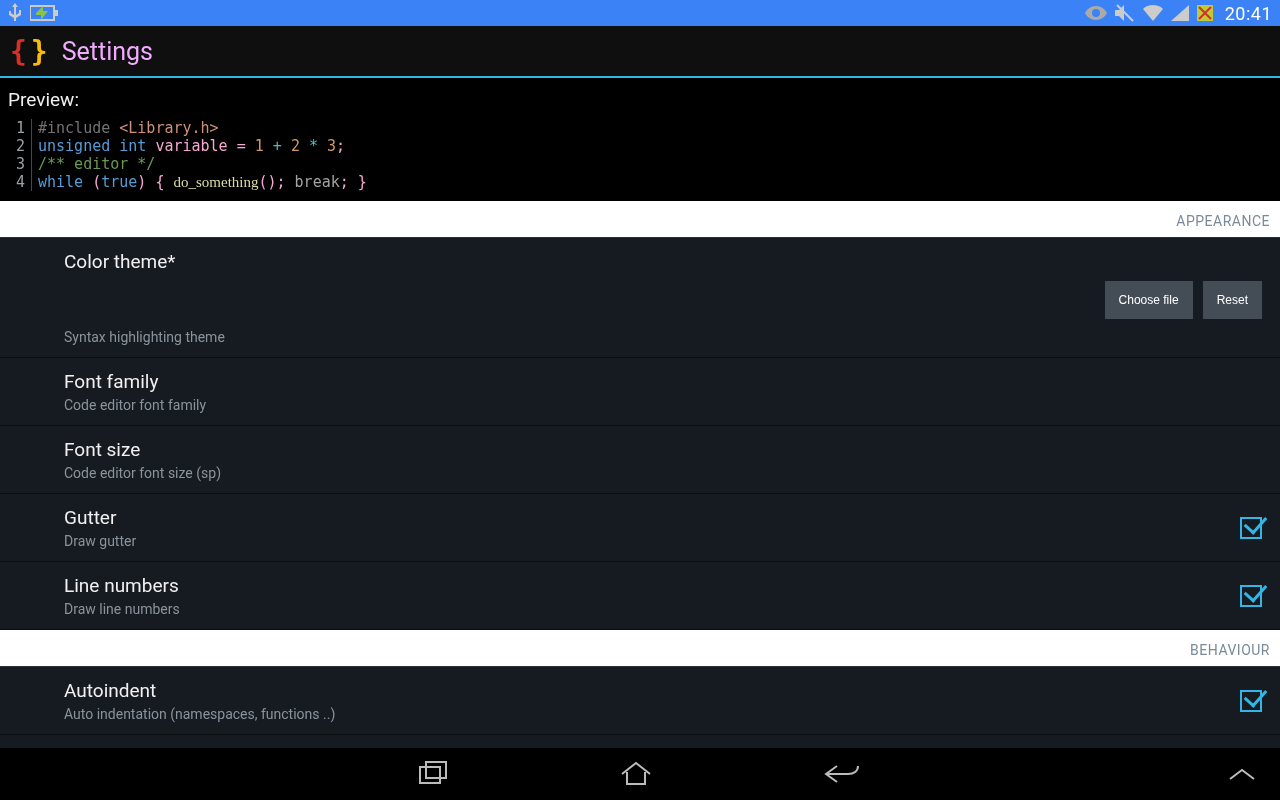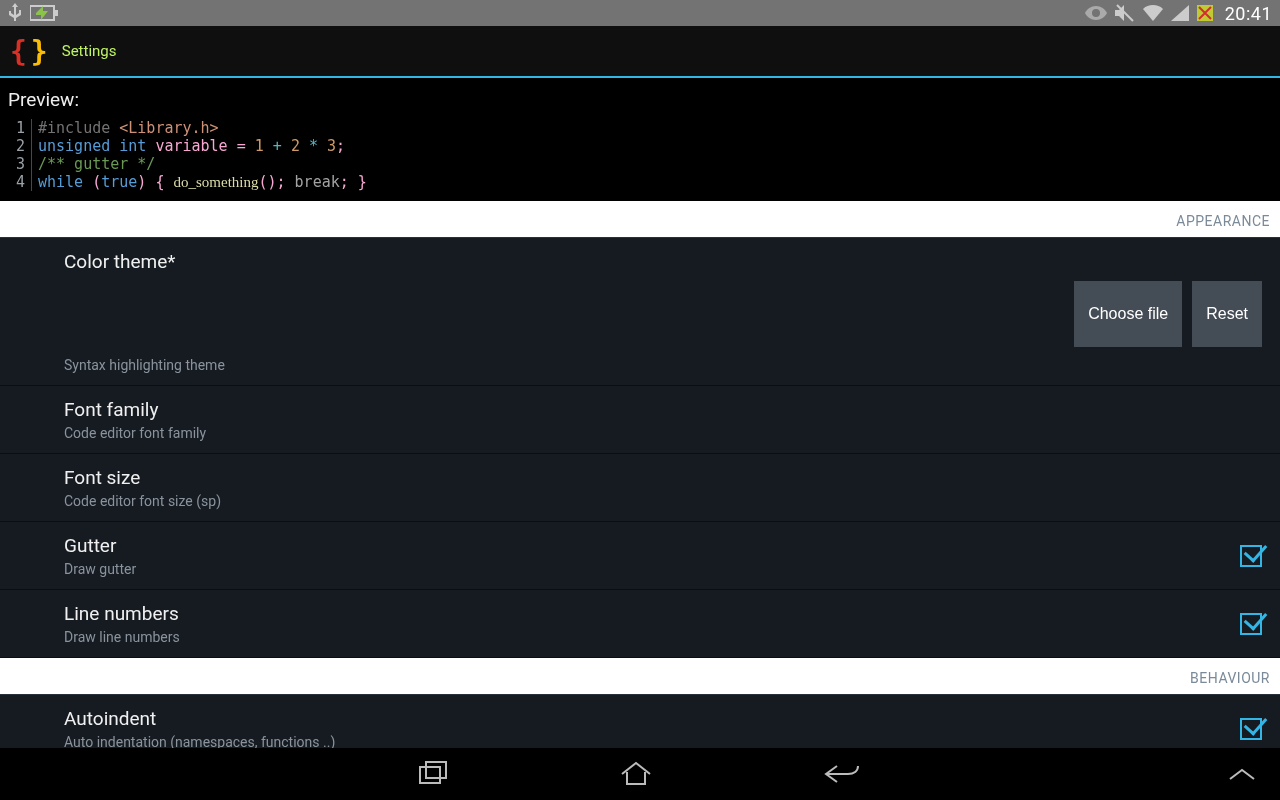--- a/index.html
+++ b/index.html
@@ -1,44 +1,44 @@
 <!DOCTYPE html>
 <html><head>
 <meta charset="utf-8">
 <style>
   * { margin:0; padding:0; box-sizing:border-box; }
   html,body{ width:1280px; height:800px; background:#000; font-family:"Roboto","Segoe UI",Arial,sans-serif; color:#eee; overflow:hidden; }
   
-  .statusbar{ height:26px; background:#737373; display:flex; align-items:center; justify-content:space-between; padding:0 8px; font-size:14px; color:#ccc;}
+  .statusbar{ height:26px; background:#3b82f6; display:flex; align-items:center; justify-content:space-between; padding:0 8px; font-size:14px; color:#ccc;}
   .sb-left, .sb-right{ display:flex; align-items:center; gap:8px;}
   .sb-icon{ display:inline-flex; align-items:center; justify-content:center; }
   .clock{ font-size:18px; color:#fff; letter-spacing:.5px; margin-left:4px;}
   
   .actionbar{ height:52px; background:#0f0f0f; display:flex; align-items:center; gap:14px; padding:0 10px; border-bottom:2px solid #33b5e5;}
   .app-icon{ display:flex; gap:4px; align-items:center; font-family:monospace; font-size:28px; font-weight:bold;}
   .brace-r{color:#d93025;} .brace-y{color:#fbbc05;}
-  .ab-title{ font-size:15px; color:#bef264; }
+  .ab-title{ font-size:25px; color:#f0abfc; }
   
   .preview-label{ padding:10px 8px 8px; font-size:19px; background:#000;}
   .code{ background:#000; font-family:"Consolas","Menlo",monospace; font-size:15px; line-height:18px; padding-bottom:10px; }
   .code-row{ display:flex; }
   .ln{ width:32px; text-align:right; padding-right:6px; color:#9aa0a6; border-right:1px solid #3a4a5a; user-select:none;}
   .lc{ padding-left:6px; white-space:pre;}
   .tok-pp{color:#737373;} .tok-kw{color:#569cd6;} .tok-str{color:#ce9178;}
   .tok-com{color:#6a9955;} .tok-num{color:#d19a66;} .tok-op{color:#56b6c2;}
   .tok-fn{color:#dcdcaa;font-family:Liberation Serif, serif;} .tok-id{color:#f9a8d4;} .tok-br{color:#a3a3a3;}
   
   .list{ background:#161b22; }
   .section-header{ font-size:14px; letter-spacing:.5px; color:#7a8a99; padding:12px 10px 8px; border-bottom:1px solid #2a3037; text-transform:uppercase; background:#ffffff;text-align:right;}
   .pref{ display:flex; align-items:center; padding:12px 18px 12px 64px; border-bottom:1px solid #0b0e11; position:relative; min-height:62px; background:#161b22;justify-content:space-between;}
   .pref-main{ flex:1; display:flex; flex-direction:column; gap:4px;}
   .pref-title{ font-size:19px; color:#f0f0f0;}
   .pref-summary{ font-size:14px; color:#8a939c;}
   .pref-actions{ display:flex; gap:10px; }
-  .btn{ background:#444c55; color:#fff; border:none; padding:24px 14px; font-size:16px; cursor:pointer;}
+  .btn{ background:#444c55; color:#fff; border:none; padding:12px 14px; font-size:12px; cursor:pointer;}
   
   .cb{ width:22px; height:22px; border:2px solid #6a7a88; position:relative; cursor:pointer; }
   .cb.checked{ border-color:#33b5e5; }
   .cb.checked::after{ content:""; position:absolute; left:3px; top:-3px; width:18px; height:10px; border-left:3px solid #33b5e5; border-bottom:3px solid #33b5e5; transform:rotate(-48deg); }
   
   .navbar{ position:absolute; bottom:0; left:0; right:0; height:52px; background:#000; display:flex; align-items:center; justify-content:center; gap:170px; }
   .nav-btn{ color:#bbb; cursor:pointer; display:flex; }
   .nav-right-extra{ position:absolute; right:24px; }
 </style>
 </head>
@@ -104,21 +104,21 @@
   <div class="code-row">
       <span class="ln">1</span>
     <span class="lc"><span class="tok-pp">#include</span><span class="tok-str"> &lt;Library.h&gt;</span></span>
     </div>
   <div class="code-row">
       <span class="ln">2</span>
     <span class="lc"><span class="tok-kw">unsigned</span><span class="tok-kw"> int</span><span class="tok-id"> variable </span><span class="tok-id">= </span><span class="tok-num">1</span><span class="tok-op"> + </span><span class="tok-num">2</span><span class="tok-op"> * </span><span class="tok-num">3</span><span class="tok-id">;</span></span>
     </div>
   <div class="code-row">
       <span class="ln">3</span>
-    <span class="lc"><span class="tok-com">/** gutter */</span></span>
+    <span class="lc"><span class="tok-com">/** editor */</span></span>
     </div>
   <div class="code-row">
       <span class="ln">4</span>
     <span class="lc"><span class="tok-kw">while</span><span class="tok-id"> (</span><span class="tok-kw">true</span><span class="tok-id">) { </span><span class="tok-fn">do_something</span><span class="tok-id">(); </span><span class="tok-br">break</span><span class="tok-id">; }</span></span>
     </div>
 </div>
 
 <div class="list">
 
   <div class="section-header">Appearance</div>

